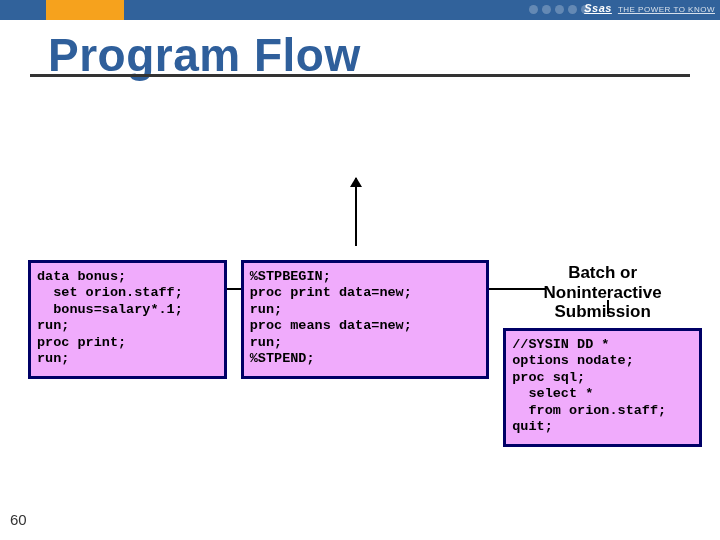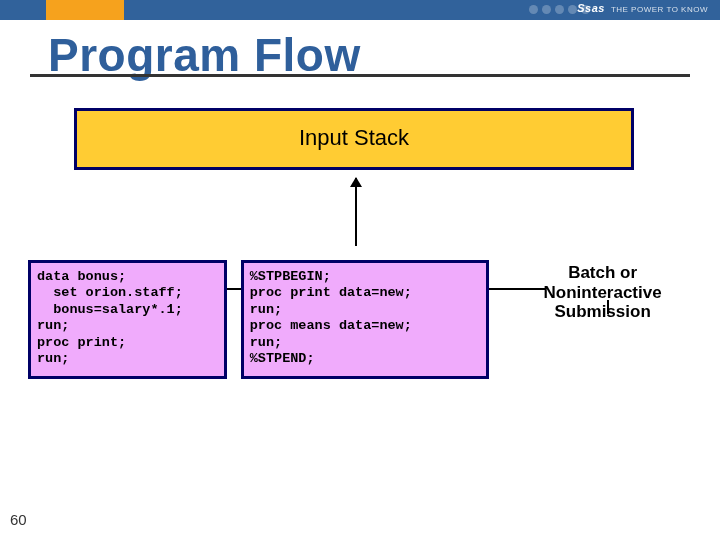--- a/index.html
+++ b/index.html
@@ -2,21 +2,21 @@
 <html><head>
 <meta charset="utf-8">
 <style>
   * { box-sizing: border-box; margin: 0; padding: 0; }
   html, body { width: 720px; height: 540px; font-family: Arial, Helvetica, sans-serif; background: #fff; overflow: hidden; }
   .slide { width: 720px; height: 540px; position: relative; background: #fff; }
   .topbar { position: absolute; top: 0; left: 0; right: 0; height: 20px; background: #31629b; }
   .topbar .orange { position: absolute; top: 0; left: 46px; width: 78px; height: 20px; background: #f6a21d; }
   .topbar .dots { position: absolute; right: 130px; top: 5px; display: flex; gap: 4px; }
   .topbar .dots span { width: 9px; height: 9px; border-radius: 50%; background: rgba(255,255,255,0.25); }
-  .topbar .logo { position: absolute; right: 12px; top: 2px; color: #fff; font-size: 11px; font-weight: bold; font-style: italic; letter-spacing: 0.5px; }
+  .topbar .logo { position: absolute; right: 5px; top: 2px; color: #fff; font-size: 11px; font-weight: bold; font-style: italic; letter-spacing: 0.5px; text-decoration: underline; }
   .topbar .logo small { font-style: normal; font-weight: normal; font-size: 8px; margin-left: 6px; opacity: 0.8; }
   .title { position: absolute; top: 28px; left: 48px; font-size: 46px; font-weight: bold; color: #2f5f9b; font-family: "Arial Narrow", Arial, sans-serif; letter-spacing: 0.5px; }
   .hr { position: absolute; top: 74px; left: 30px; right: 30px; height: 3px; background: #333; }
 
   .inputstack-wrap { position: absolute; top: 108px; left: 74px; width: 560px; }
   .shadowbox { position: relative; }
   .shadowbox::after { content: ""; position: absolute; top: 6px; left: 6px; right: -6px; bottom: -6px; background: #7a7a7a; z-index: -1; }
   .inputstack { background: #ffcc33; border: 3px solid #000066; text-align: center; padding: 14px 0 16px 0; font-size: 22px; color: #000; }
 
   .cols { position: absolute; top: 248px; left: 28px; right: 18px; display: flex; gap: 14px; }
@@ -44,23 +44,20 @@
         <span></span>
         <span></span>
         <span></span>
       </div>
     <div class="logo"><span>Ssas</span><small>THE POWER TO KNOW</small></div>
   </div>
 
   <div class="title">Program Flow</div>
   <div class="hr"></div>
 
-  <div class="inputstack-wrap shadowbox">
-    <div class="inputstack">Input Stack</div>
-  </div>
 
   <div class="arrow-vert" style="left:355px; top:178px; height:68px;">
     <div class="head-up"></div>
   </div>
 
   <div class="arrow-horiz" style="left:170px; top:288px; width:136px;"></div>
 
   <div class="arrow-horiz" style="left:406px; top:288px; width:140px;"></div>
 
   <div class="arrow-vert" style="left:125px; top:300px; height:14px;"></div>
@@ -87,18 +84,26 @@
 proc means data=new;
 run;
 %STPEND;</div>
         </div>
     </div>
 
     <div class="col">
       <div class="col-label">Batch or
 Noninteractive
 Submission</div>
+      <div class="codebox-wrap shadowbox">
+          <div class="codebox">//SYSIN DD *
+options nodate;
+proc sql;
+  select *
+  from orion.staff;
+quit;</div>
+        </div>
     </div>
 
   </div>
 
   <div class="page-num">60</div>
 </div>
 
 </body></html>

